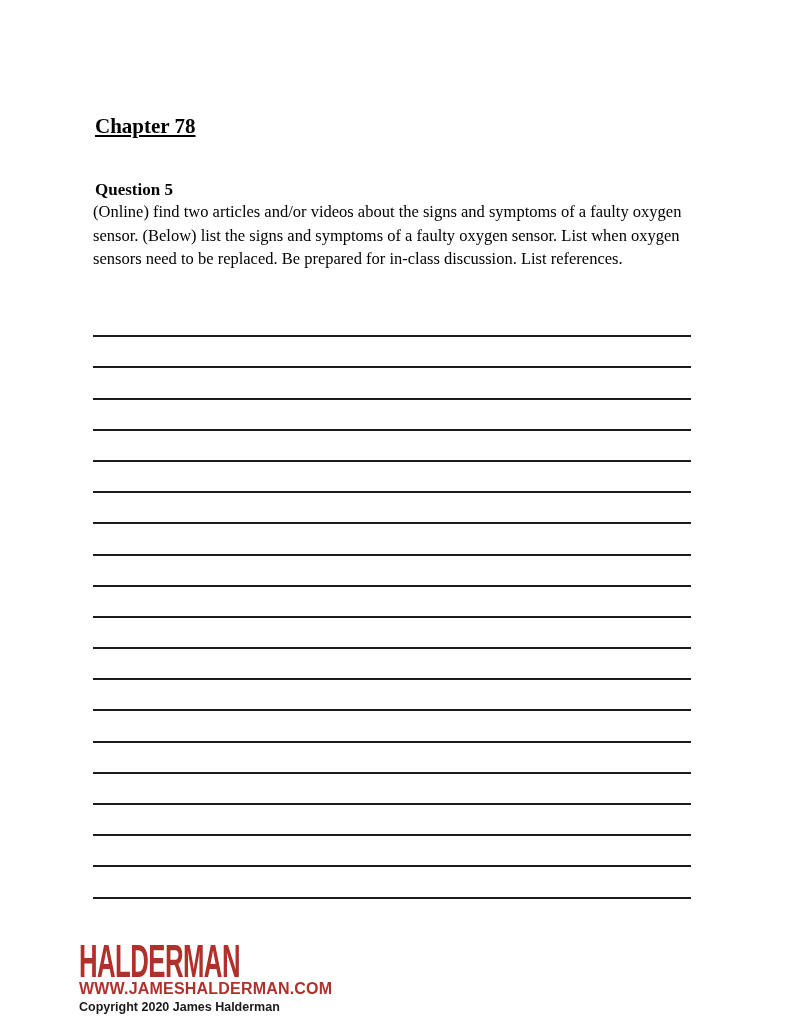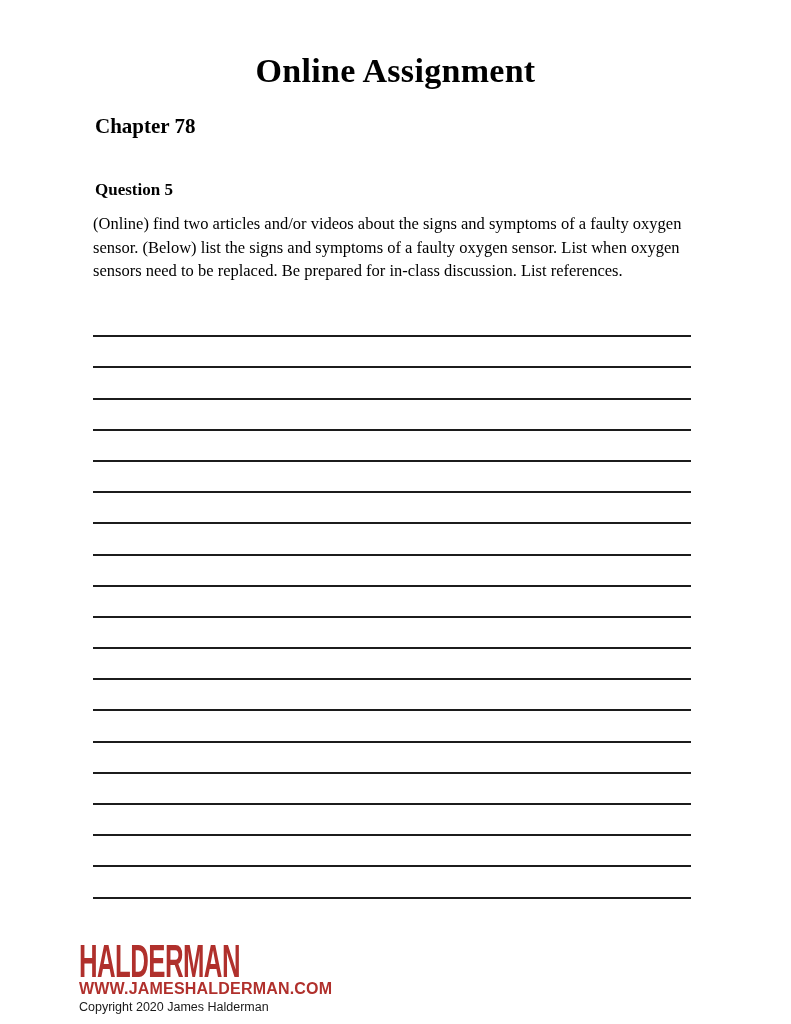--- a/index.html
+++ b/index.html
@@ -26,32 +26,33 @@
     font-weight: bold;
     letter-spacing: 0.3px;
   }
   .chapter-block {
     position: absolute;
     top: 112px;
     left: 95px;
     font-size: 21px;
     font-weight: bold;
     line-height: 29px;
+    text-decoration: underline;
   }
   .question-label {
     position: absolute;
     top: 180px;
     left: 95px;
     font-size: 17px;
     font-weight: bold;
     text-align: right;
   }
   .question-text {
     position: absolute;
-    top: 212px;
+    top: 200px;
     left: 93px;
     width: 608px;
     font-size: 16.5px;
     line-height: 23.5px;
     text-align: left;
   }
   .answer-lines {
     position: absolute;
     top: 306px;
     left: 93px;
@@ -81,33 +82,32 @@
   .logo-site {
     font-weight: bold;
     font-size: 16px;
     letter-spacing: 0.2px;
     width: 168px;
     text-align: center;
     margin-top: -2px;
     white-space: nowrap;
   }
   .copyright {
-    font-weight: normal;
+    font-weight: bold;
     font-size: 12.5px;
     color: #1a1a1a;
     margin-top: 2px;
     white-space: nowrap;
   }
 </style>
 </head>
 <body>
 
 <div class="page">
 
-  <div class="doc-title">Online Assignment</div>
 
   <div class="chapter-block">
     <div>Chapter 78</div>
   </div>
 
   <div class="question-label">Question 5</div>
 
   <div class="question-text">(Online) find two articles and/or videos about the signs and symptoms of a faulty oxygen sensor. (Below) list the signs and symptoms of a faulty oxygen sensor. List when oxygen sensors need to be replaced. Be prepared for in-class discussion. List references.</div>
 
   <div class="answer-lines">

